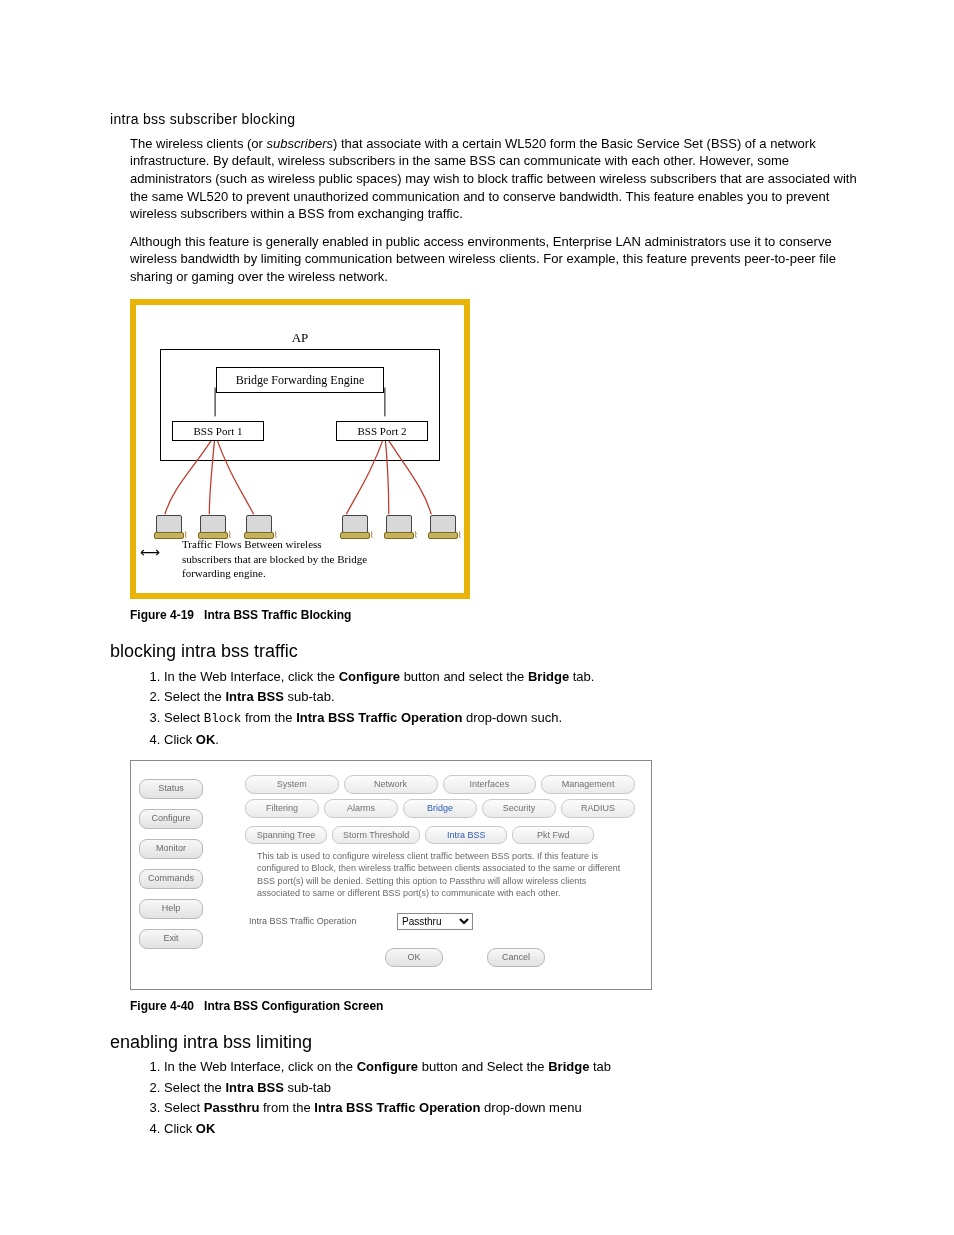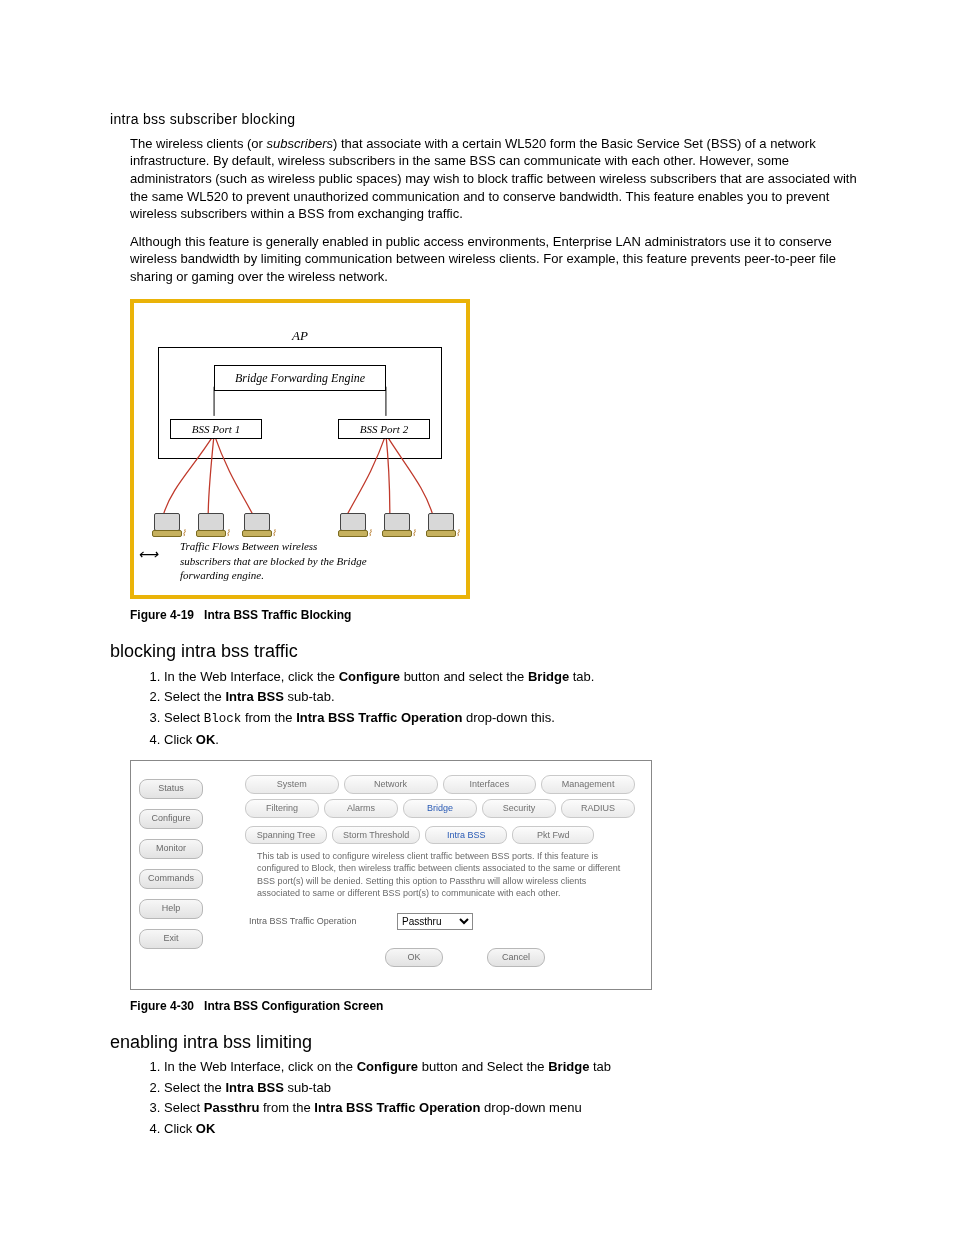--- a/index.html
+++ b/index.html
@@ -46,25 +46,24 @@
     margin: 3px 0;
     font-size: 13px;
   }
   .mono { font-family: "Courier New", monospace; font-size: 12.5px; }
 
   
   .diag419 {
     margin: 14px 0 6px 20px;
     width: 340px;
     height: 300px;
-    border: 4px solid #eab308;
+    border: 6px solid #eab308;
     position: relative;
     box-sizing: border-box;
     font-family: "Times New Roman", serif;
-    font-style: italic;
   }
   .diag419 .ap-label {
     position: absolute;
     left: 50%; top: 24px;
     transform: translateX(-50%);
     font-size: 13px;
   }
   .diag419 .outer-box {
     position: absolute;
     left: 24px; right: 24px;
@@ -318,21 +317,21 @@
 
   <h2 class="subhead">blocking intra bss traffic</h2>
   <ol class="steps">
     <li>
       <span>In the Web Interface, click the </span><b>Configure</b><span> button and select the </span><b>Bridge</b><span> tab.</span>
     </li>
     <li>
       <span>Select the </span><b>Intra BSS</b><span> sub-tab.</span>
     </li>
     <li>
-      <span>Select </span><span class="mono">Block</span><span> from the </span><b>Intra BSS Traffic Operation</b><span> drop-down this.</span>
+      <span>Select </span><span class="mono">Block</span><span> from the </span><b>Intra BSS Traffic Operation</b><span> drop-down such.</span>
     </li>
     <li>
       <span>Click </span><b>OK</b><span>.</span>
     </li>
   </ol>
 
   <div class="shot420">
     <div class="row">
       <div class="sidecol">
         <div class="sidebtn">Status</div>
@@ -374,21 +373,21 @@
 
         <div class="okcancel">
           <div class="bbtn">OK</div>
           <div class="bbtn">Cancel</div>
         </div>
       </div>
     </div>
   </div>
 
   <div class="figure-caption">
-    <b>Figure 4-30</b>&nbsp;&nbsp;&nbsp;<b>Intra BSS Configuration Screen</b>
+    <b>Figure 4-40</b>&nbsp;&nbsp;&nbsp;<b>Intra BSS Configuration Screen</b>
   </div>
 
   <h2 class="subhead">enabling intra bss limiting</h2>
   <ol class="steps">
     <li>
       <span>In the Web Interface, click on the </span><b>Configure</b><span> button and Select the </span><b>Bridge</b><span> tab</span>
     </li>
     <li>
       <span>Select the </span><b>Intra BSS</b><span> sub-tab</span>
     </li>

